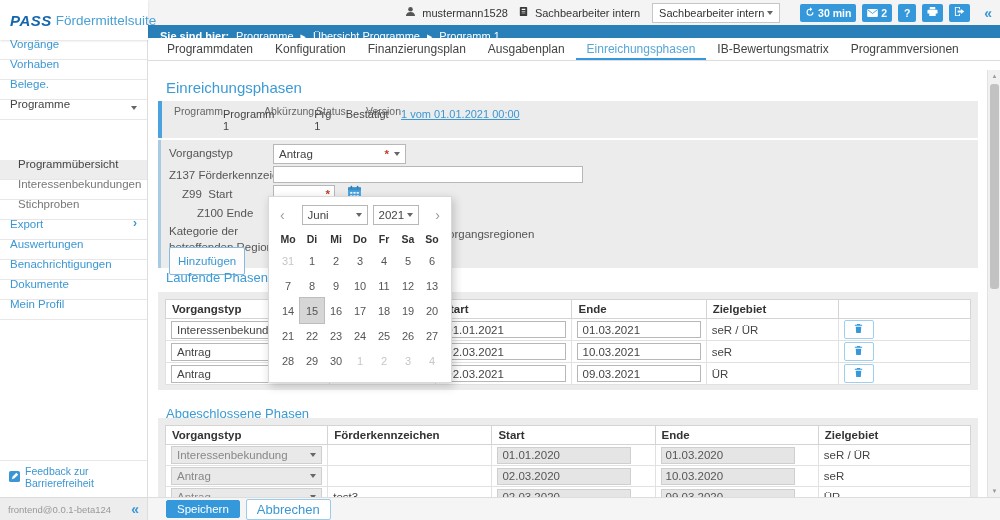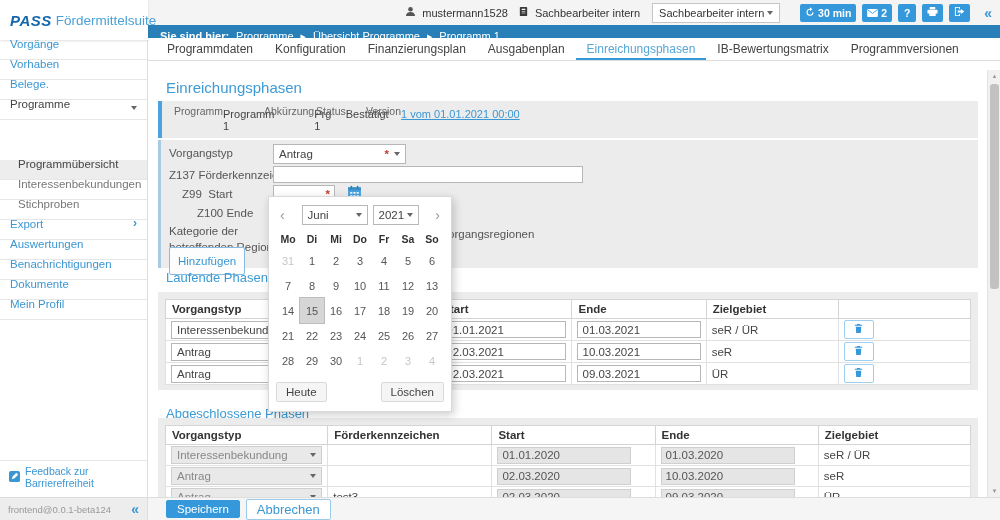--- a/index.html
+++ b/index.html
@@ -539,17 +539,13 @@
     <div class="cal-day">26</div>
     <div class="cal-day">27</div>
     <div class="cal-day">28</div>
     <div class="cal-day">29</div>
     <div class="cal-day">30</div>
     <div class="cal-day muted">1</div>
     <div class="cal-day muted">2</div>
     <div class="cal-day muted">3</div>
     <div class="cal-day muted">4</div>
   </div>
-  <div class="cal-foot">
-    <button class="cal-btn">Heute</button>
-    <button class="cal-btn">Löschen</button>
-  </div>
 </div>
 
 </body></html>

